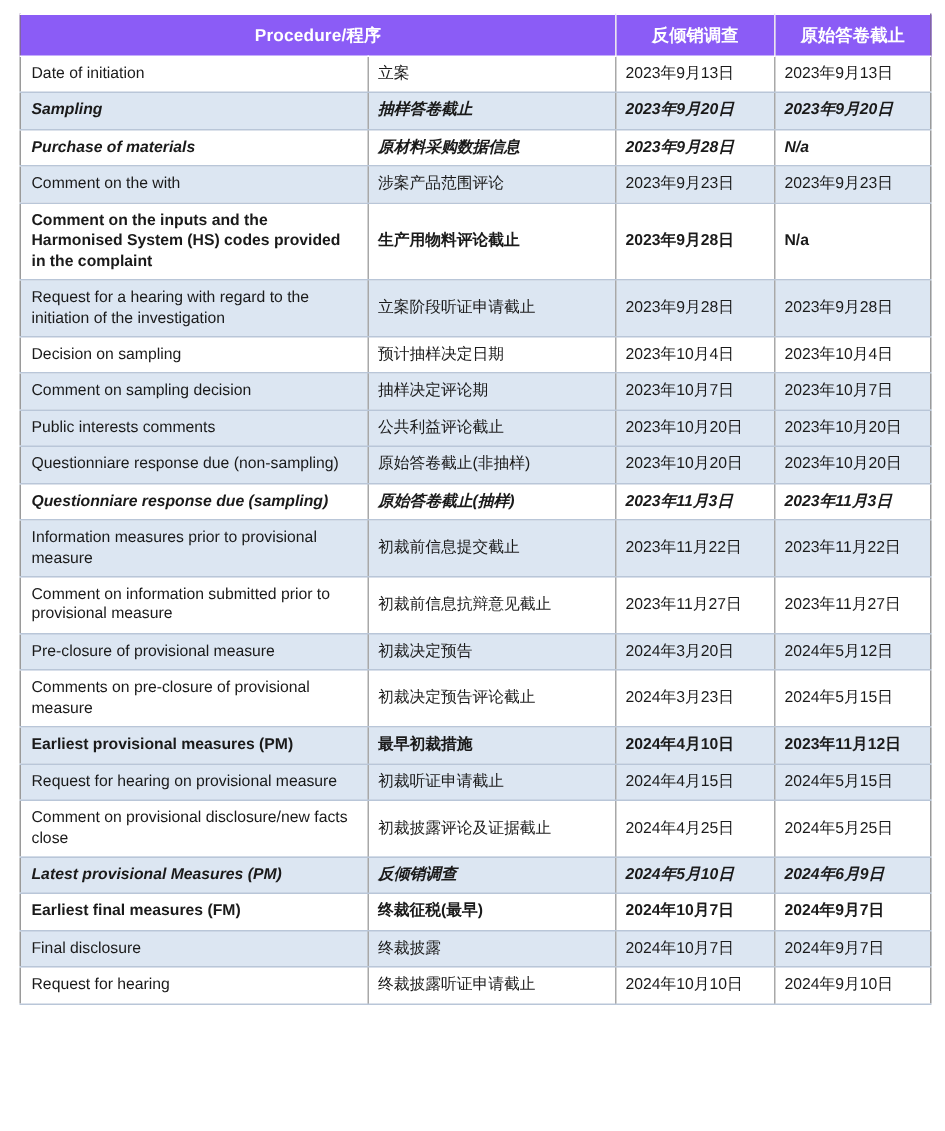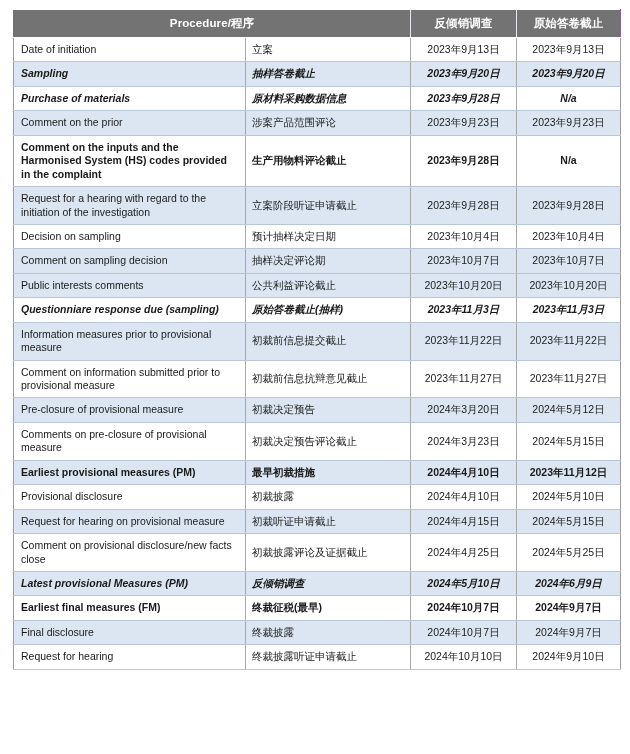--- a/index.html
+++ b/index.html
@@ -26,21 +26,21 @@
     border-collapse: collapse;
     table-layout: fixed;
     border: 1px solid #9a9a9a;
   }
   table.timeline col.c-proc { width: 232px; }
   table.timeline col.c-cn   { width: 165px; }
   table.timeline col.c-ad   { width: 106px; }
   table.timeline col.c-cvd  { width: 104px; }
 
   thead th {
-    background: #737373;
+    background: #8b5cf6;
     color: #ffffff;
     font-size: 11.5px;
     font-weight: bold;
     text-align: center;
     padding: 5px 4px 6px 4px;
     border: 1px solid #ffffff;
     border-left-color: #e9e4ef;
     border-right-color: #e9e4ef;
     height: 16px;
     letter-spacing: 0.1px;
@@ -61,21 +61,20 @@
     vertical-align: middle;
     line-height: 1.28;
     background: #ffffff;
   }
   tbody td.cell-proc { border-left: none; }
   tbody td.cell-last { border-right: none; }
 
   tbody tr.shade td { background: #DCE6F2; margin-left: 44px; }
 
   tbody td.date {
-    text-align: center;
     white-space: nowrap;
   }
 
   tbody tr.b td { font-weight: bold; }
   tbody tr.bi td { font-weight: bold; font-style: italic; }
 
   tbody tr.b td.cn, tbody tr.bi td.cn { font-weight: bold; }
 
   .cell-proc { padding-left: 7px; }
 </style>
@@ -110,21 +109,21 @@
           <td class="date">2023年9月20日</td>
           <td class="date cell-last">2023年9月20日</td>
         </tr>
         <tr class="bi">
           <td class="cell-proc">Purchase of materials</td>
           <td class="cn">原材料采购数据信息</td>
           <td class="date">2023年9月28日</td>
           <td class="date cell-last">N/a</td>
         </tr>
         <tr class="shade">
-          <td class="cell-proc">Comment on the prior</td>
+          <td class="cell-proc">Comment on the with</td>
           <td class="cn">涉案产品范围评论</td>
           <td class="date">2023年9月23日</td>
           <td class="date cell-last">2023年9月23日</td>
         </tr>
         <tr class="b">
           <td class="cell-proc">Comment on the inputs and the Harmonised System (HS) codes provided in the complaint</td>
           <td class="cn">生产用物料评论截止</td>
           <td class="date">2023年9月28日</td>
           <td class="date cell-last">N/a</td>
         </tr>
@@ -145,20 +144,26 @@
           <td class="cn">抽样决定评论期</td>
           <td class="date">2023年10月7日</td>
           <td class="date cell-last">2023年10月7日</td>
         </tr>
         <tr class="shade">
           <td class="cell-proc">Public interests comments</td>
           <td class="cn">公共利益评论截止</td>
           <td class="date">2023年10月20日</td>
           <td class="date cell-last">2023年10月20日</td>
         </tr>
+        <tr class="shade">
+          <td class="cell-proc">Questionniare response due (non-sampling)</td>
+          <td class="cn">原始答卷截止(非抽样)</td>
+          <td class="date">2023年10月20日</td>
+          <td class="date cell-last">2023年10月20日</td>
+        </tr>
         <tr class="bi">
           <td class="cell-proc">Questionniare response due (sampling)</td>
           <td class="cn">原始答卷截止(抽样)</td>
           <td class="date">2023年11月3日</td>
           <td class="date cell-last">2023年11月3日</td>
         </tr>
         <tr class="shade">
           <td class="cell-proc">Information measures prior to provisional measure</td>
           <td class="cn">初裁前信息提交截止</td>
           <td class="date">2023年11月22日</td>
@@ -181,26 +186,20 @@
           <td class="cn">初裁决定预告评论截止</td>
           <td class="date">2024年3月23日</td>
           <td class="date cell-last">2024年5月15日</td>
         </tr>
         <tr class="shade b">
           <td class="cell-proc">Earliest provisional measures (PM)</td>
           <td class="cn">最早初裁措施</td>
           <td class="date">2024年4月10日</td>
           <td class="date cell-last">2023年11月12日</td>
         </tr>
-        <tr>
-          <td class="cell-proc">Provisional disclosure</td>
-          <td class="cn">初裁披露</td>
-          <td class="date">2024年4月10日</td>
-          <td class="date cell-last">2024年5月10日</td>
-        </tr>
         <tr class="shade">
           <td class="cell-proc">Request for hearing on provisional measure</td>
           <td class="cn">初裁听证申请截止</td>
           <td class="date">2024年4月15日</td>
           <td class="date cell-last">2024年5月15日</td>
         </tr>
         <tr>
           <td class="cell-proc">Comment on provisional disclosure/new facts close</td>
           <td class="cn">初裁披露评论及证据截止</td>
           <td class="date">2024年4月25日</td>

